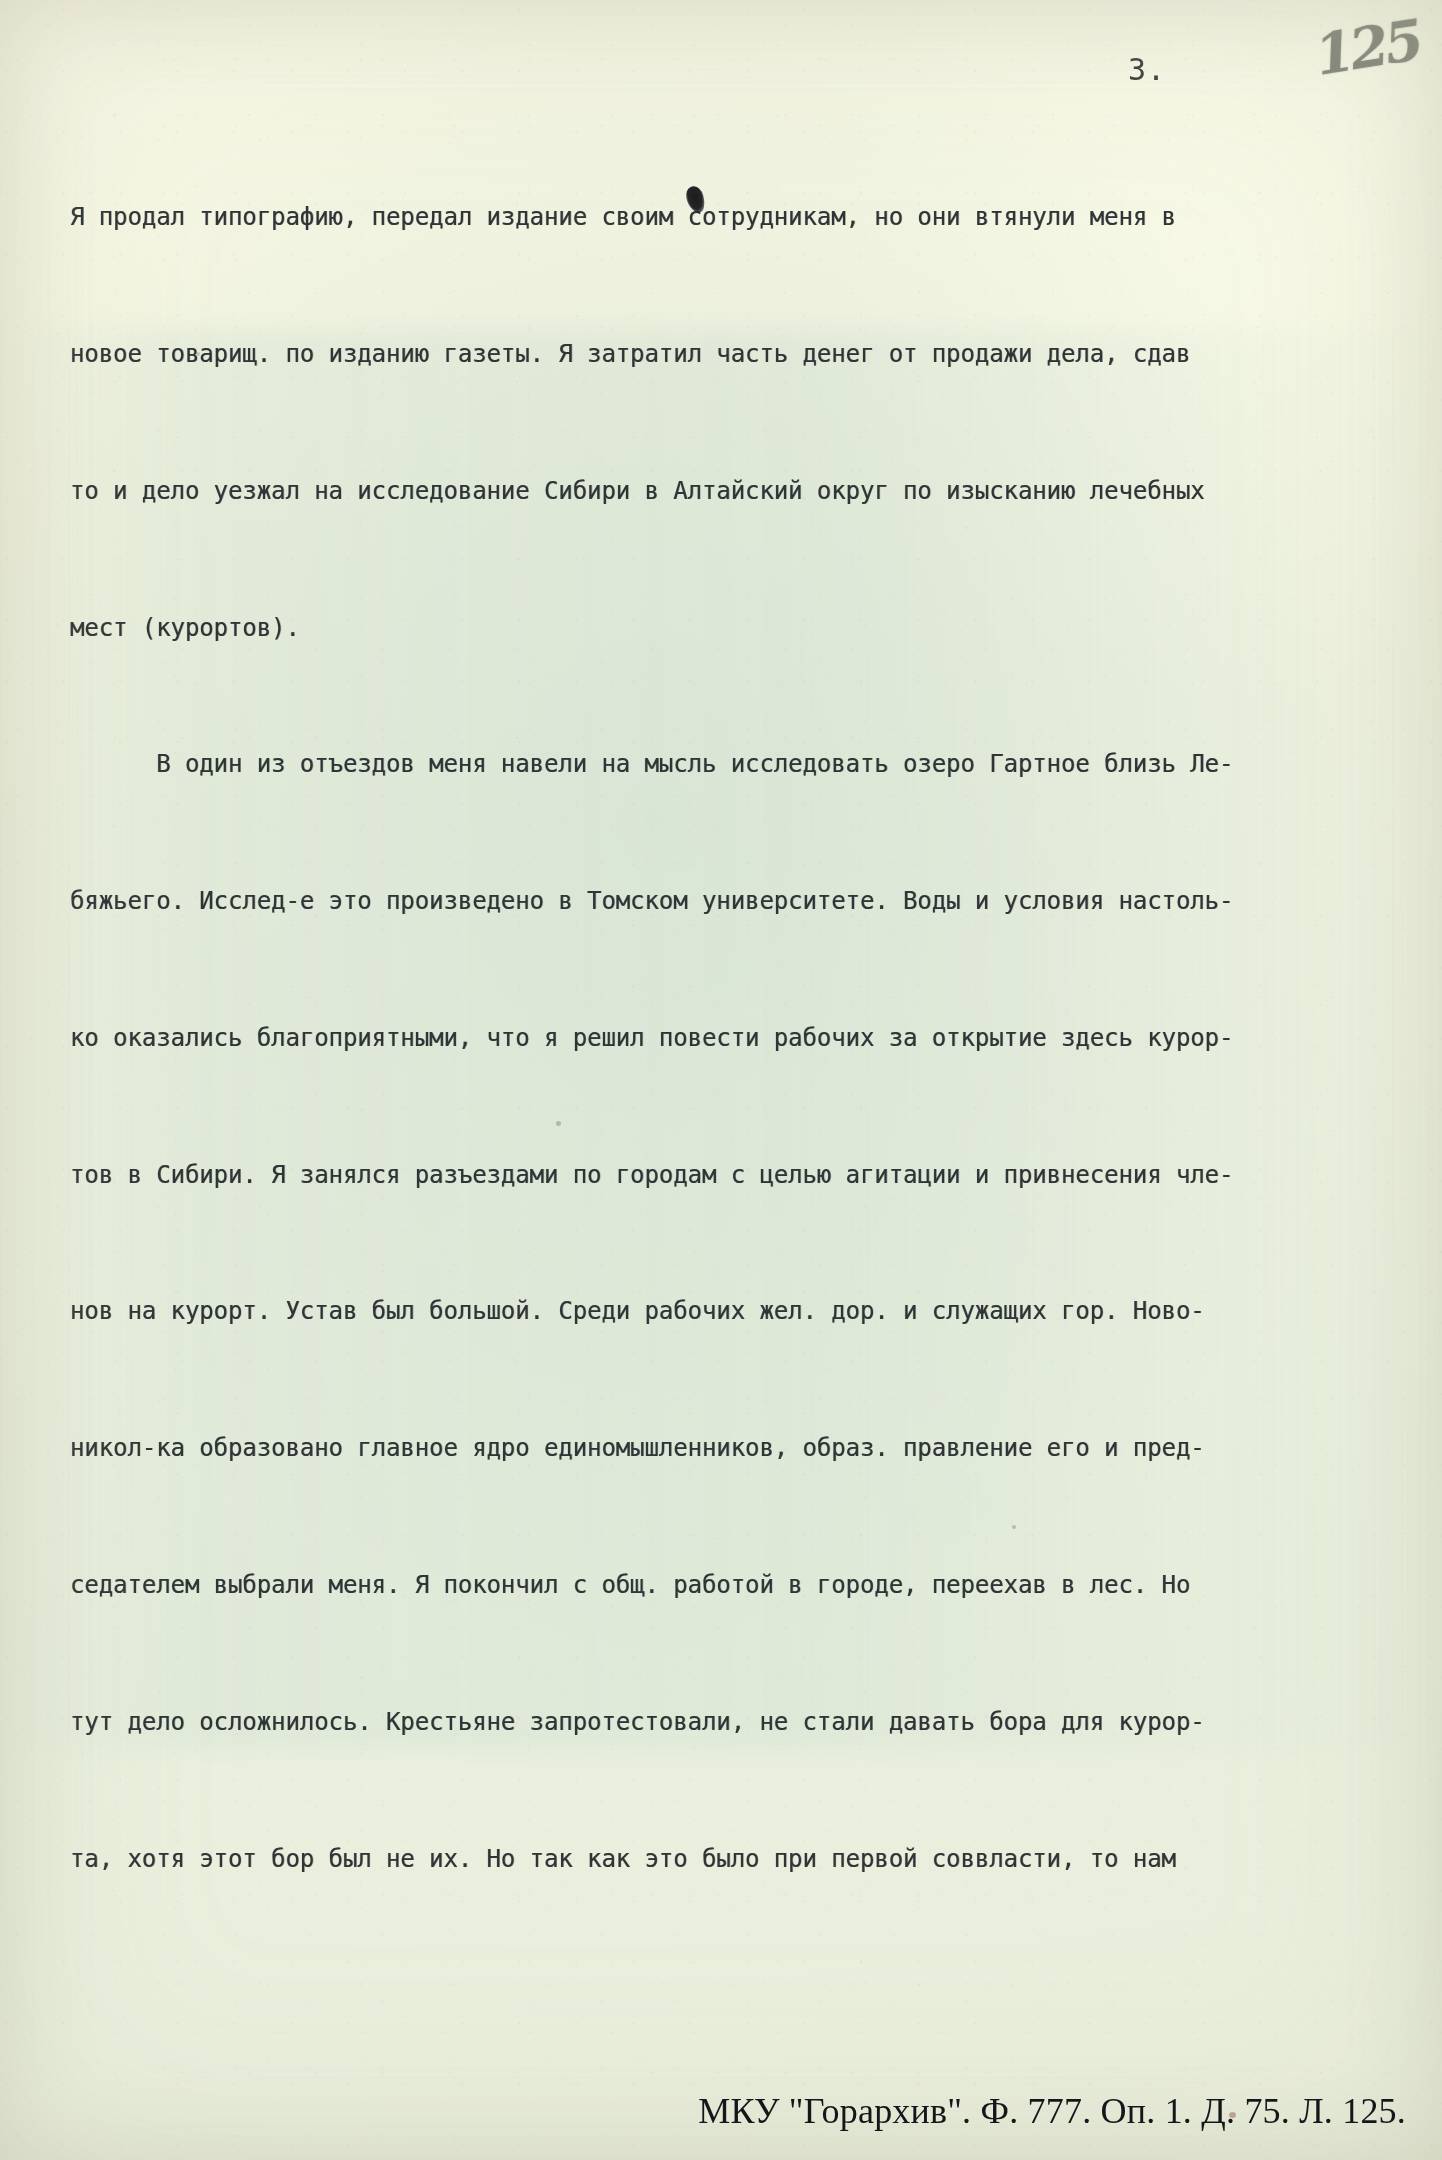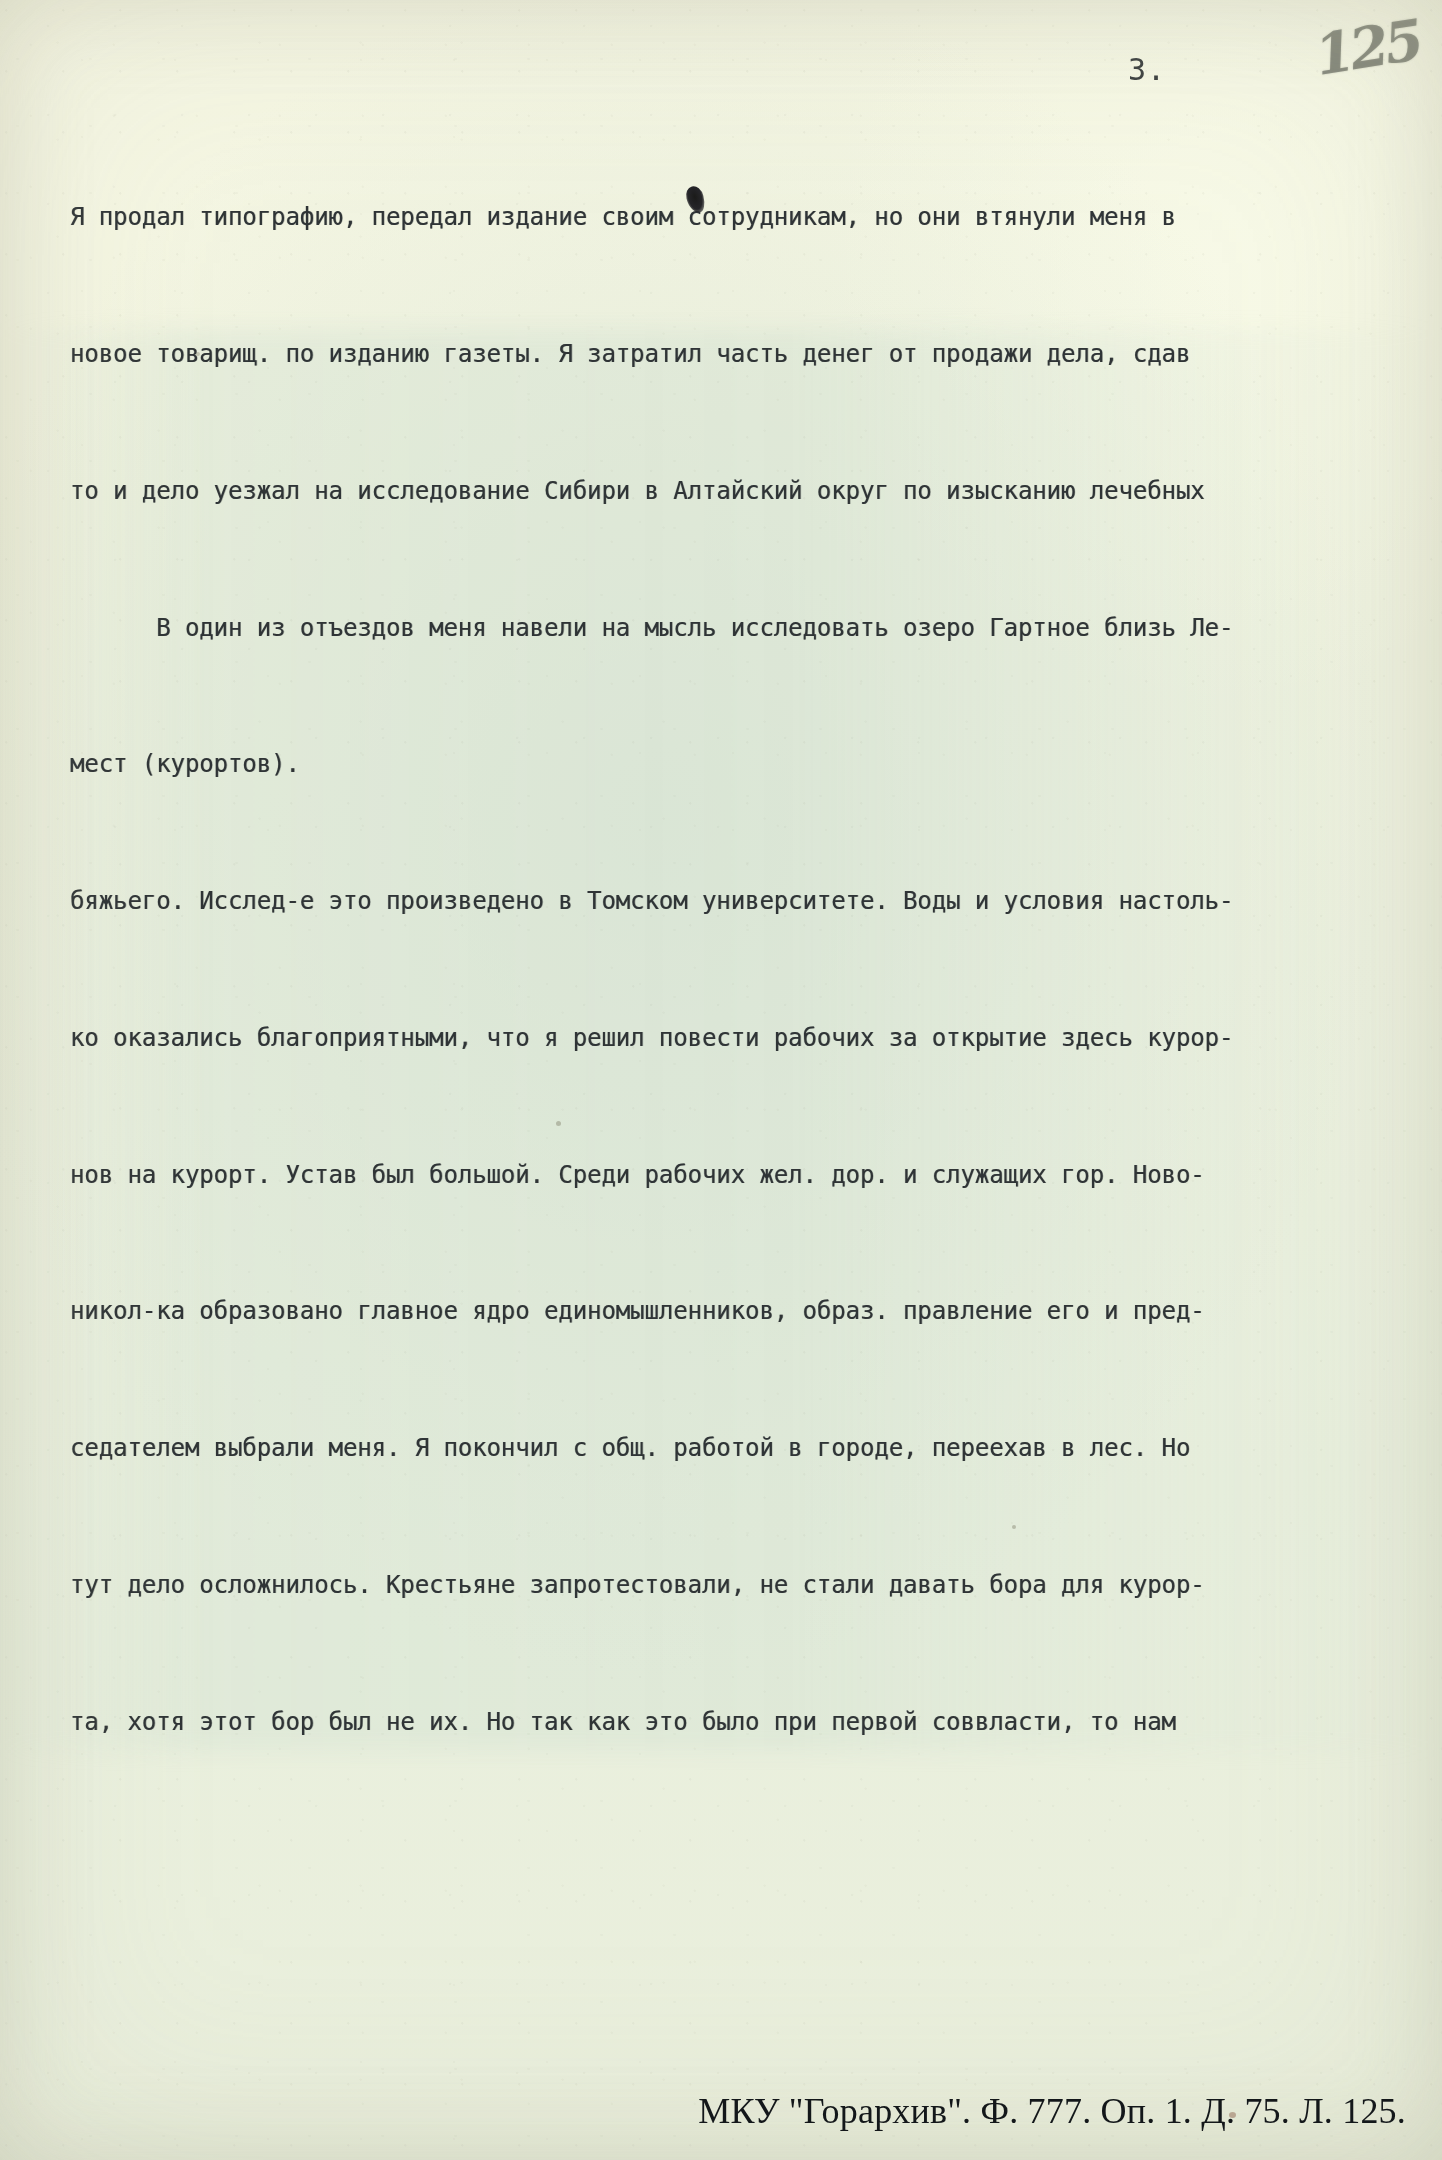--- a/index.html
+++ b/index.html
@@ -153,24 +153,25 @@
   <div class="speck" style="left:196px;top:352px;width:4px;height:4px;background:rgba(125,120,100,.35);"></div>
 
   <div class="folio-hand">125</div>
 
   <div class="page-number">3.</div>
 
   <div class="body-text">
     <span class="ln">Я продал типографию, передал издание своим сотрудникам, но они втянули меня в</span>
     <span class="ln">новое товарищ. по изданию газеты. Я затратил часть денег от продажи дела, сдав</span>
     <span class="ln">то и дело уезжал на исследование Сибири в Алтайский округ по изысканию лечебных</span>
+    <span class="ln">мест (курортов).</span>
     <span class="ln">      В один из отъездов меня навели на мысль исследовать озеро Гартное близь Ле-</span>
-    <span class="ln">мест (курортов).</span>
     <span class="ln">бяжьего. Исслед-е это произведено в Томском университете. Воды и условия настоль-</span>
     <span class="ln">ко оказались благоприятными, что я решил повести рабочих за открытие здесь курор-</span>
+    <span class="ln">тов в Сибири. Я занялся разъездами по городам с целью агитации и привнесения чле-</span>
     <span class="ln">нов на курорт. Устав был большой. Среди рабочих жел. дор. и служащих гор. Ново-</span>
     <span class="ln">никол-ка образовано главное ядро единомышленников, образ. правление его и пред-</span>
     <span class="ln">седателем выбрали меня. Я покончил с общ. работой в городе, переехав в лес. Но</span>
     <span class="ln">тут дело осложнилось. Крестьяне запротестовали, не стали давать бора для курор-</span>
     <span class="ln">та, хотя этот бор был не их. Но так как это было при первой соввласти, то нам</span>
     
     
     
     
     

